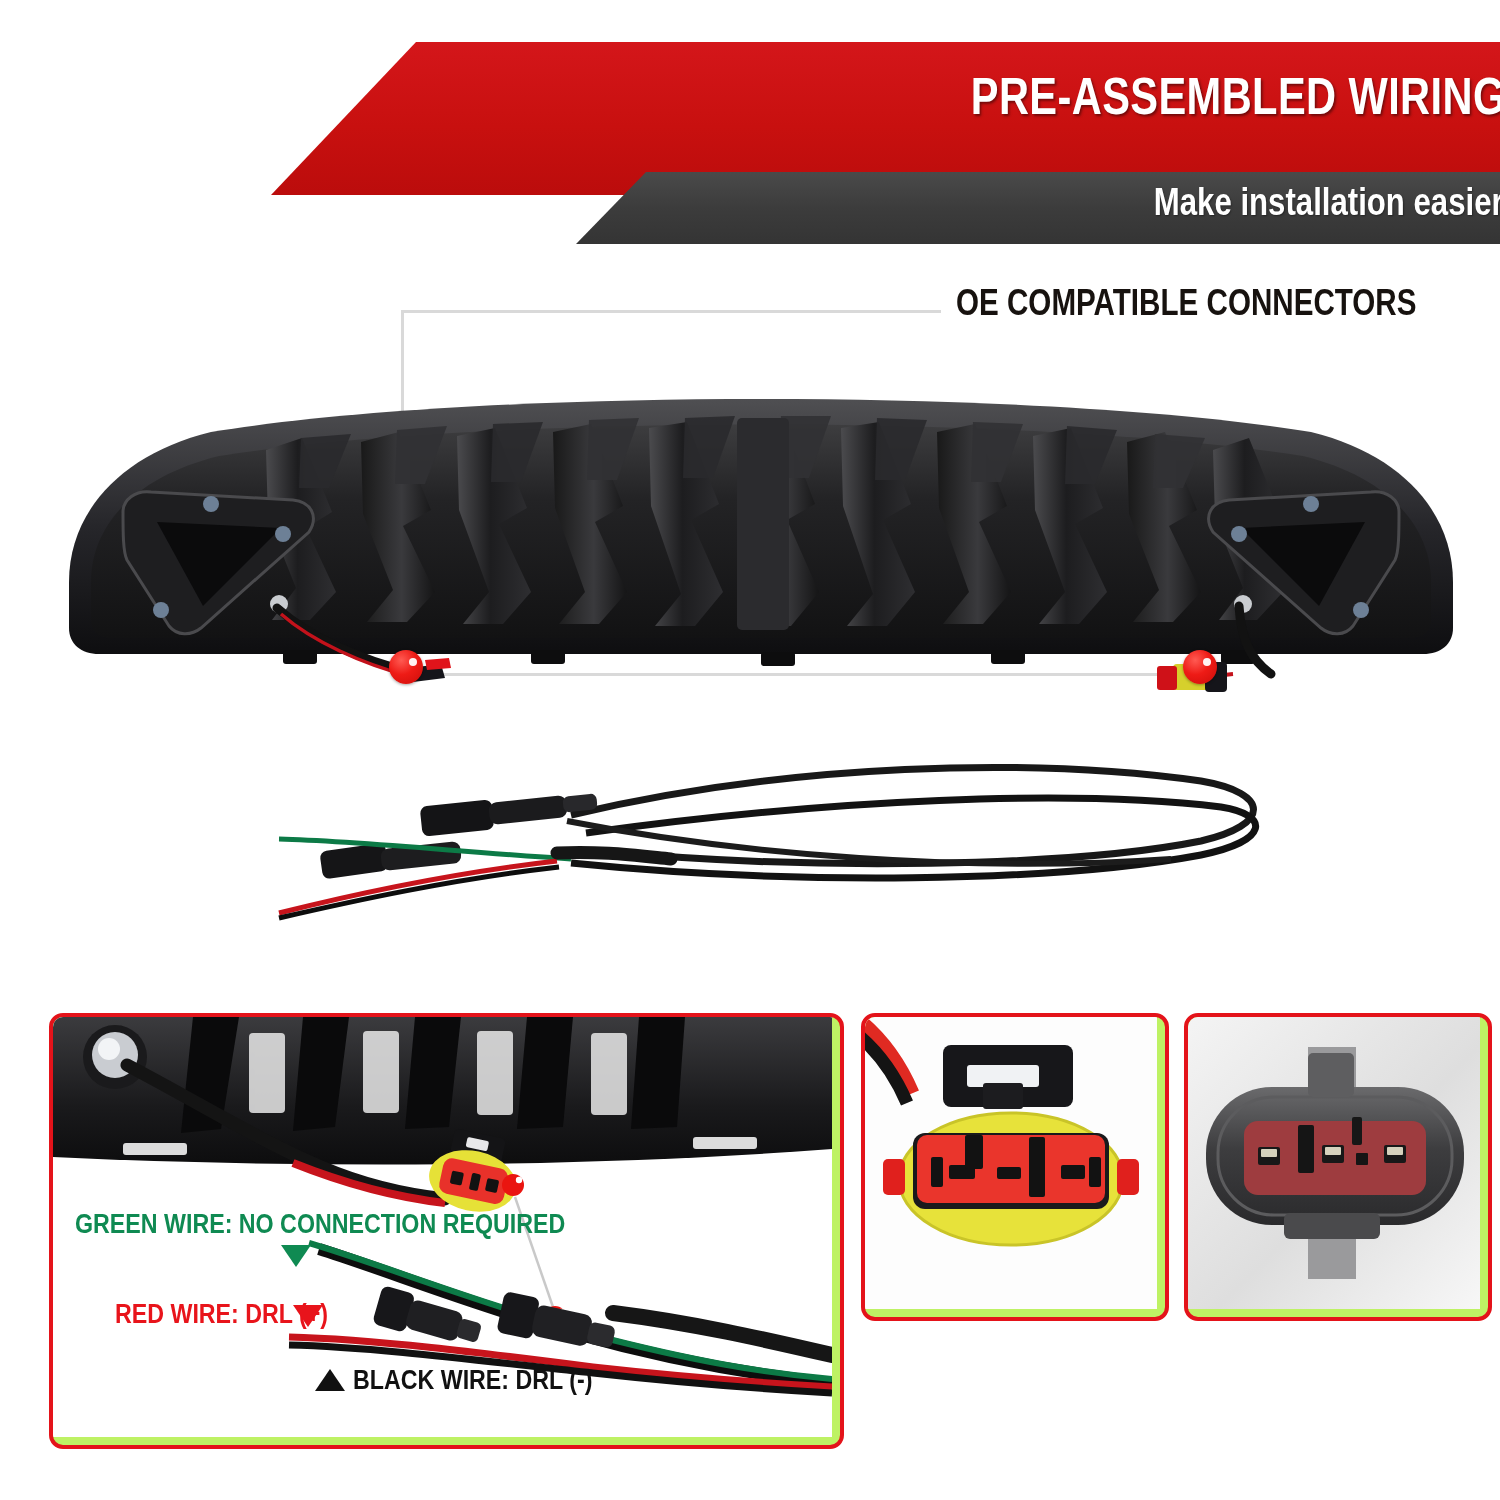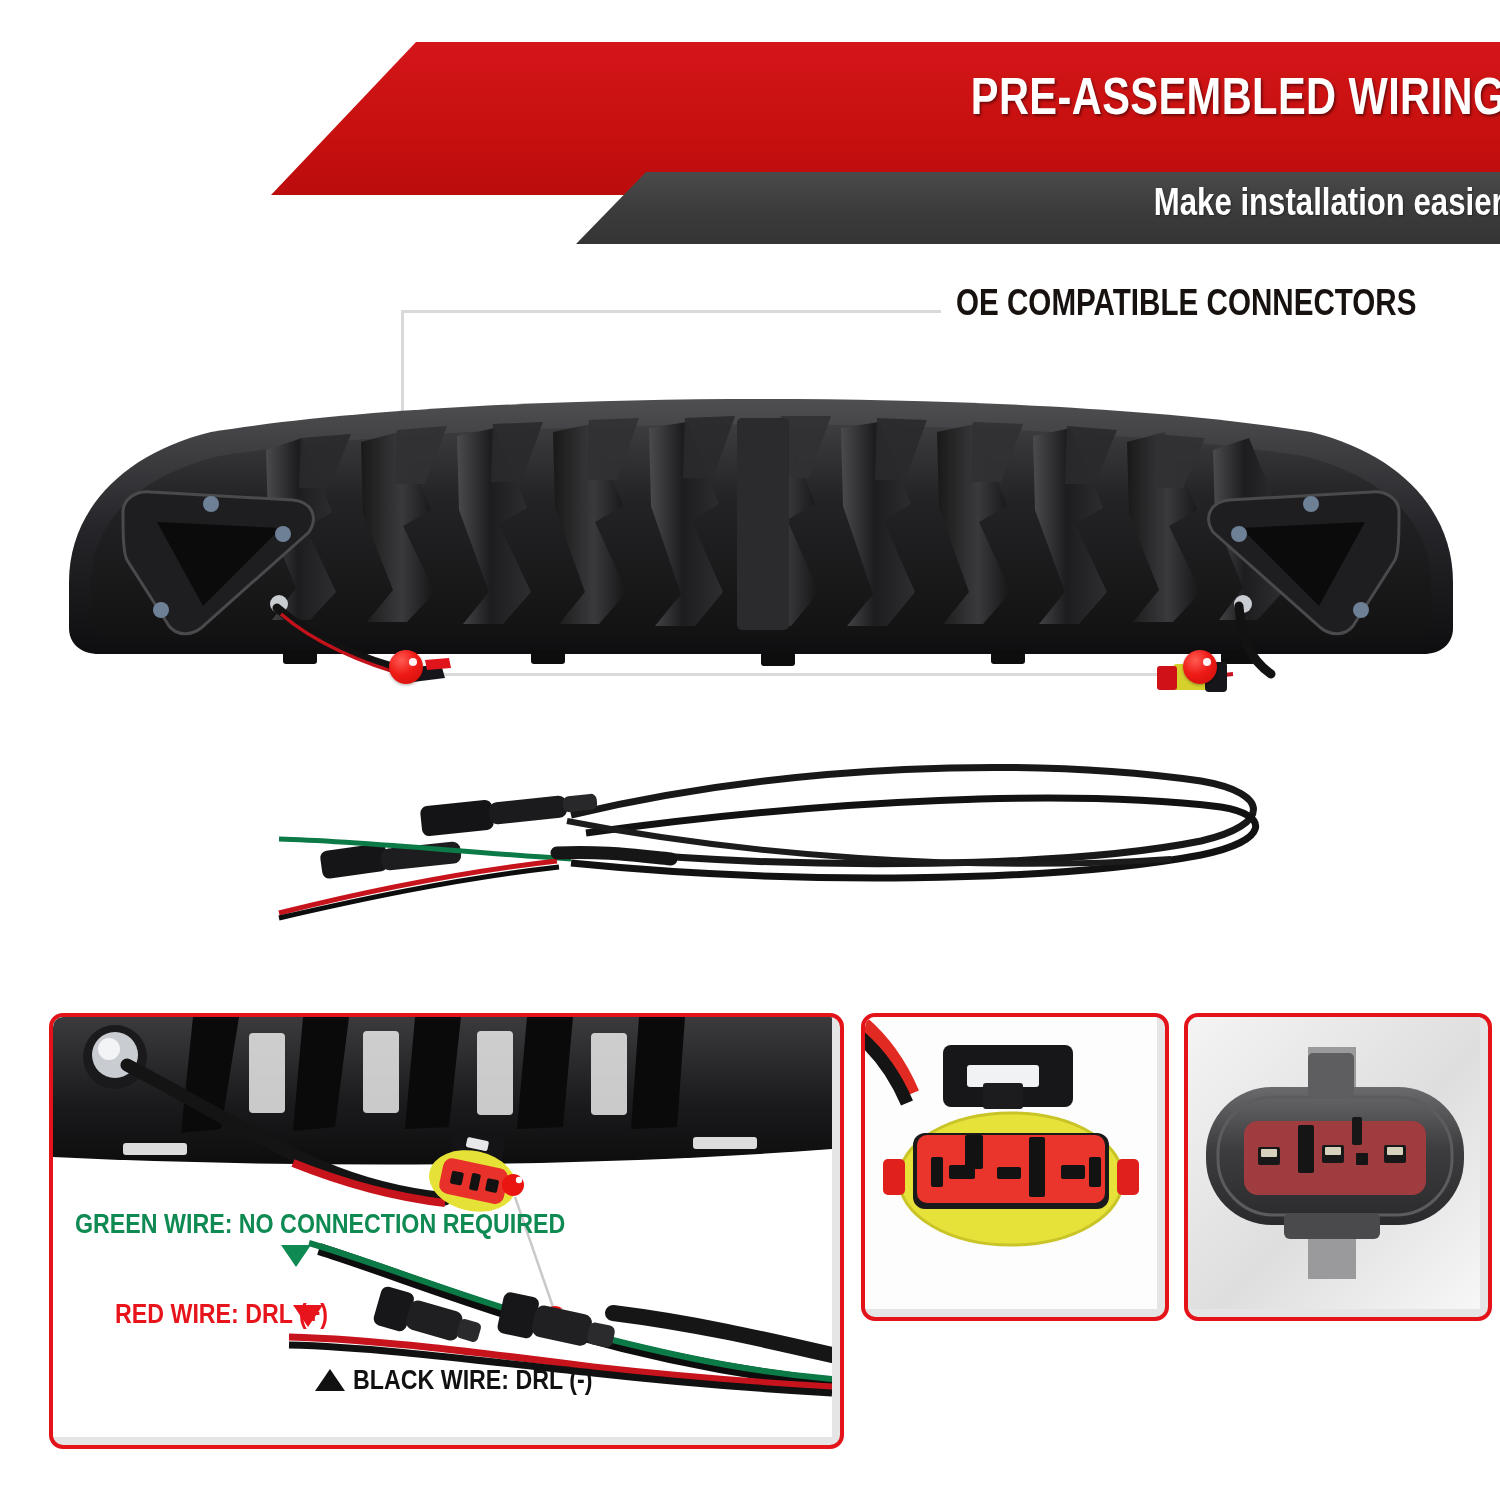--- a/index.html
+++ b/index.html
@@ -65,21 +65,21 @@
     box-shadow:0 1px 3px rgba(0,0,0,.35);
   }
   .marker::after{
     content:"";position:absolute;left:20px;top:8px;width:8px;height:8px;
     border-radius:50%;background:#ffffff;opacity:.95;
   }
 
   
   .panel{
     position:absolute;border:4px solid #e4131a;border-radius:14px;
-    background:#e5e5e5;overflow:hidden;
+    background:#bef264;overflow:hidden;
   }
   .panel-main{left:33px;top:1013px;width:787px;height:428px;}
   .panel-mid{left:845px;top:1013px;width:300px;height:300px;}
   .panel-right{left:1168px;top:1013px;width:300px;height:300px;}
 
   .wirelabel{
     position:absolute;font-weight:bold;white-space:nowrap;
     transform-origin:left center;
   }
   .wl-green{color:#0f8a52;}

